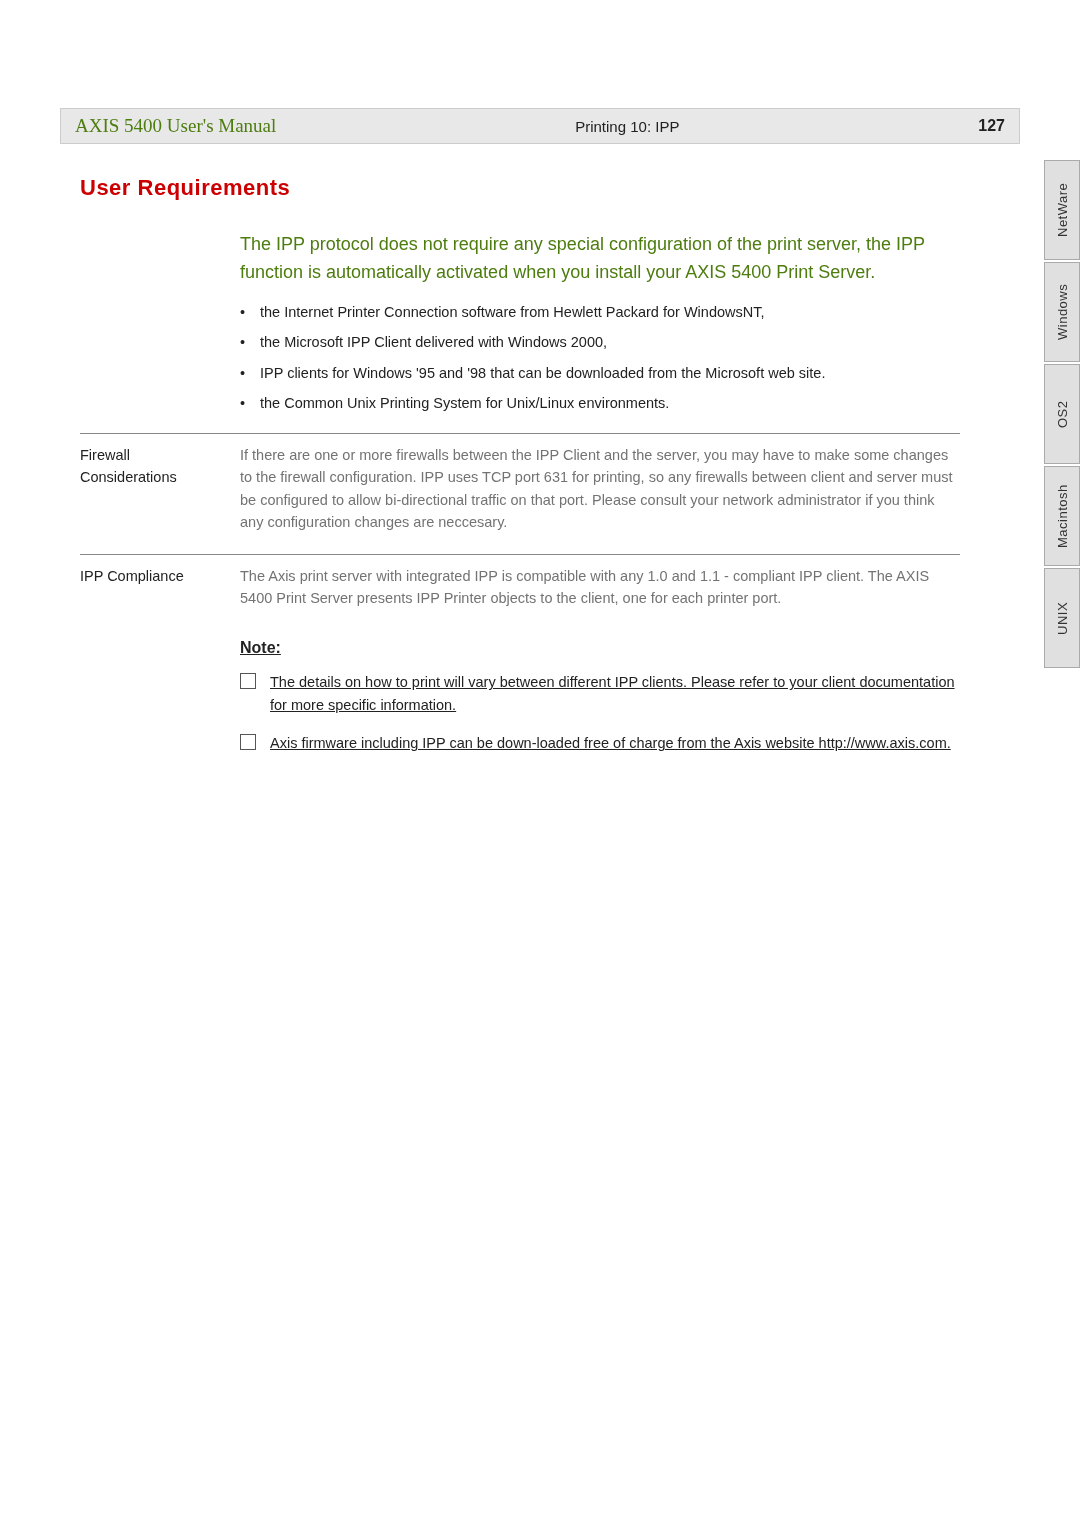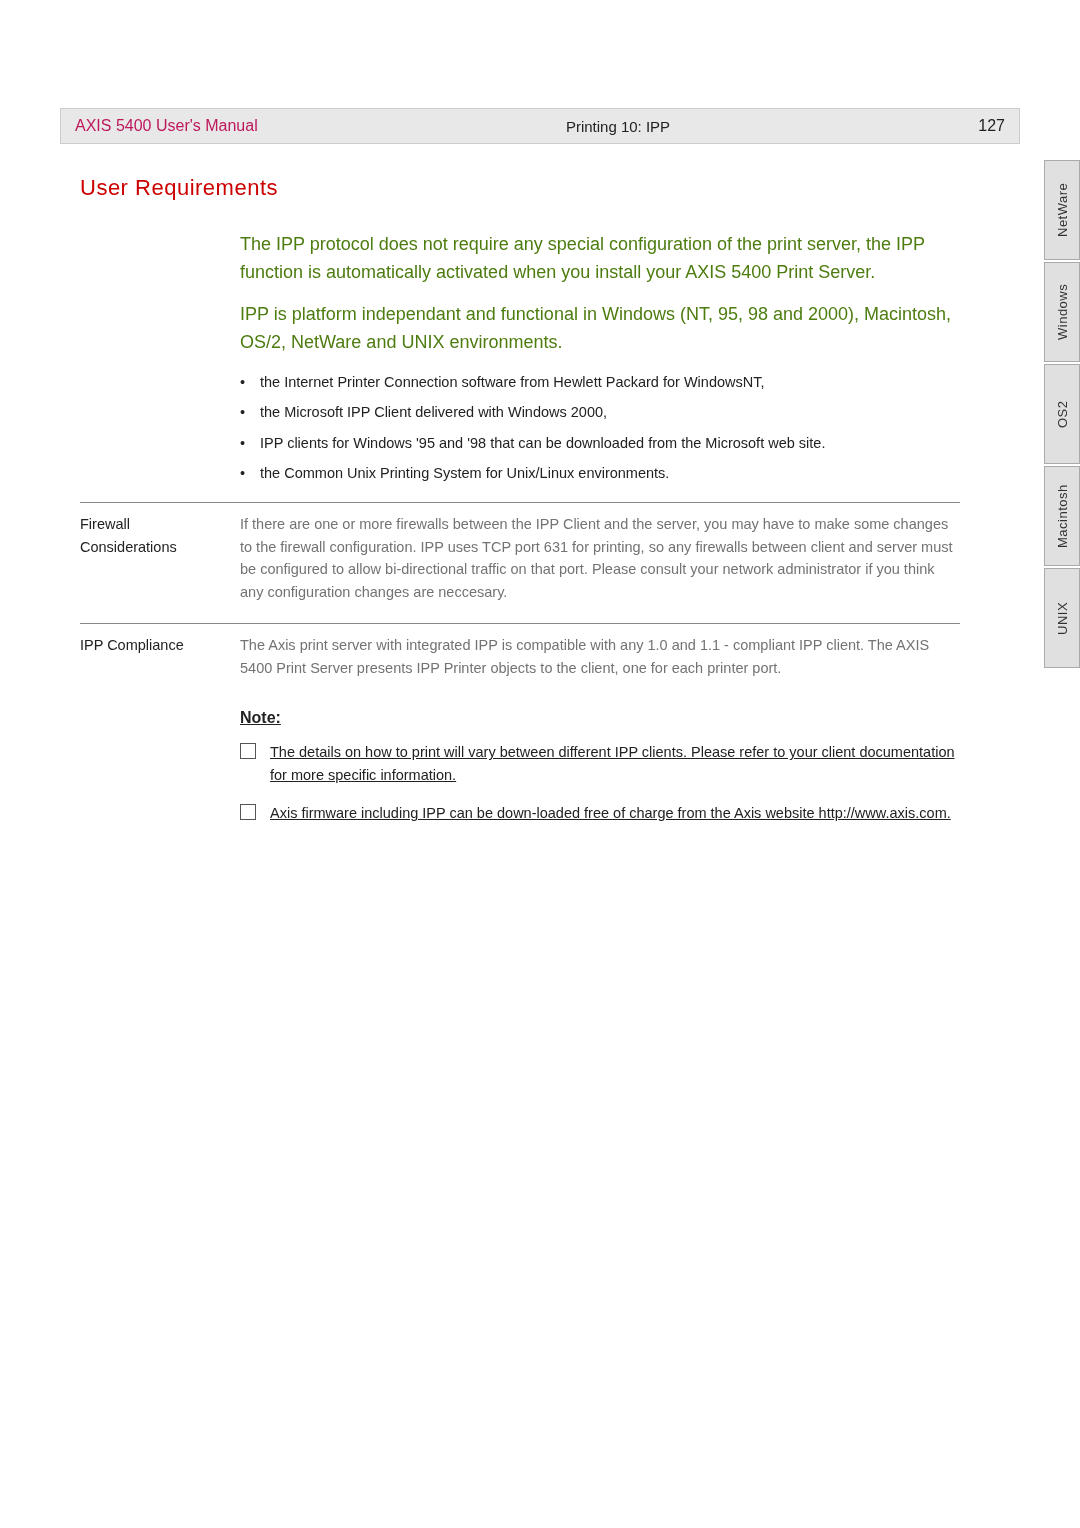--- a/index.html
+++ b/index.html
@@ -24,33 +24,34 @@
       height: 36px;
       background: #e8e8e8;
       display: flex;
       align-items: center;
       justify-content: space-between;
       padding: 0 14px;
       border: 1px solid #cccccc;
     }
 
     .header-title {
-      font-size: 16px;
+      font-size: 19px;
       font-weight: normal;
-      color: #be185d;
+      color: #4d7c0f;
+      font-family: Liberation Serif, serif;
     }
 
     .header-section {
       font-size: 15px;
       color: #222;
     }
 
     .header-page {
       font-size: 16px;
-      font-weight: normal;
+      font-weight: bold;
       color: #222;
     }
 
     
     .side-tabs {
       position: absolute;
       top: 160px;
       right: 0px;
       width: 36px;
       display: flex;
@@ -82,21 +83,21 @@
       top: 155px;
       left: 60px;
       right: 100px;
       bottom: 60px;
       padding: 20px 20px 20px 20px;
     }
 
     
     .page-title {
       font-size: 22px;
-      font-weight: normal;
+      font-weight: bold;
       color: #cc0000;
       margin-bottom: 30px;
       letter-spacing: 0.5px;
     }
 
     
     .content-body {
       padding-left: 160px;
       margin-bottom: 18px;
     }
@@ -219,21 +220,20 @@
     <span>UNIX</span>
   </div>
 </div>
 
 <div class="main-content">
 
   <div class="page-title">User Requirements</div>
 
   <div class="content-body">
     <p class="paragraph">The IPP protocol does not require any special configuration of the print server, the IPP function is automatically activated when you install your AXIS 5400 Print Server.</p>
-    <p class="paragraph">IPP is platform independant and functional in Windows (NT, 95, 98 and 2000), Macintosh, OS/2, NetWare and UNIX environments.</p>
 
     <ul class="bullet-list">
       <li>the Internet Printer Connection software from Hewlett Packard for WindowsNT,</li>
       <li>the Microsoft IPP Client delivered with Windows 2000,</li>
       <li>IPP clients for Windows '95 and '98 that can be downloaded from the Microsoft web site.</li>
       <li>the Common Unix Printing System for Unix/Linux environments.</li>
     </ul>
   </div>
 
   <div class="two-col-row">

